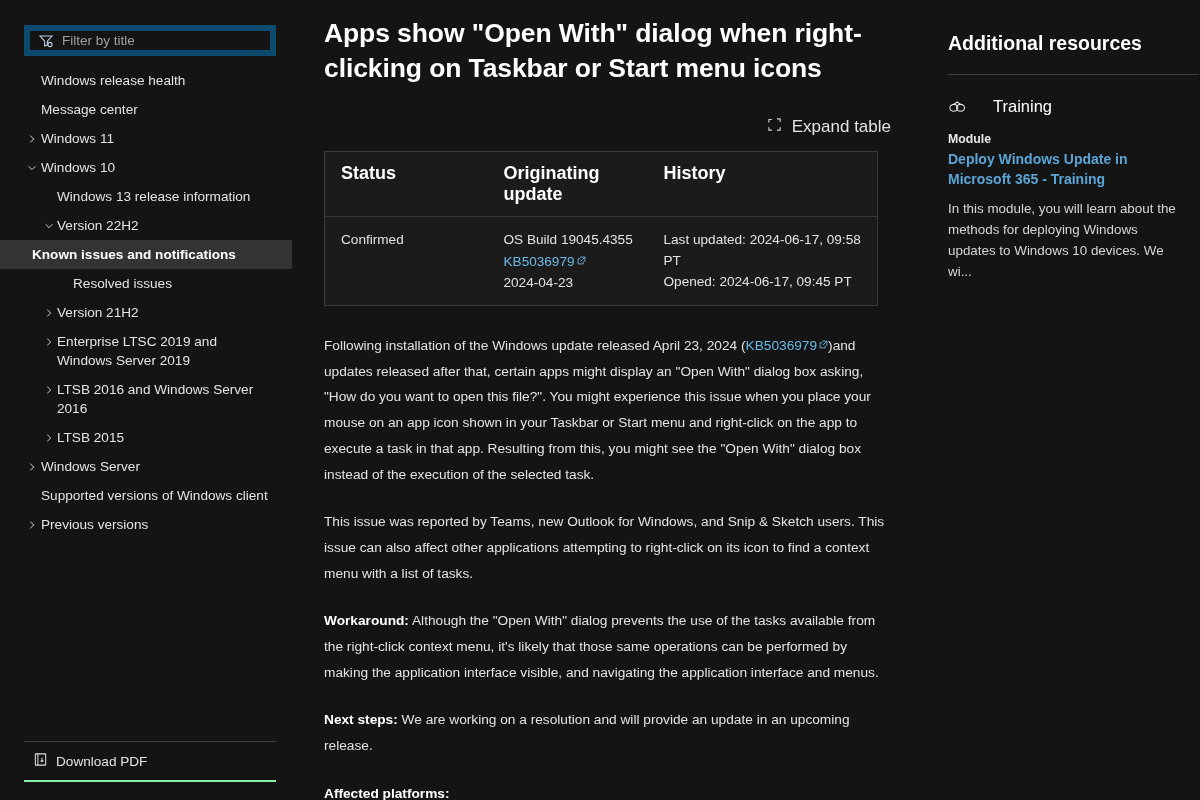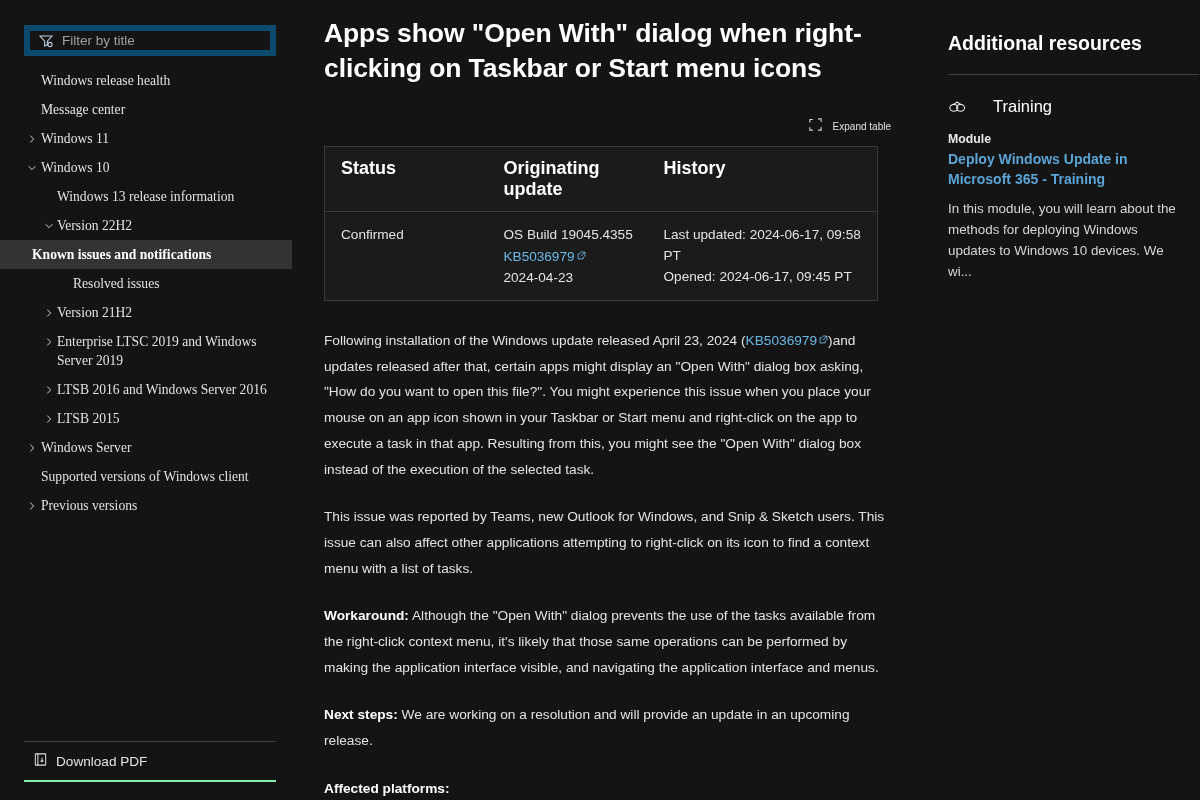--- a/index.html
+++ b/index.html
@@ -29,21 +29,21 @@
     padding: 0 8px;
   }
   .filter-icon { width: 16px; height: 16px; flex: 0 0 16px; margin-right: 8px; display:block; }
   .filter-input {
     flex: 1; background: transparent; border: none; outline: none;
     color: #e3e3e3; font-family: "Liberation Sans", sans-serif;
     font-size: 13.5px; line-height: 18px; padding: 0;
   }
   .filter-input::placeholder { color: #a0a0a0; opacity: 1; }
 
-  .nav { position: absolute; left: 0; top: 66px; width: 300px; font-family: Liberation Serif, serif; }
+  .nav { position: absolute; left: 0; top: 66px; width: 300px; }
   .nav-item {
     position: relative;
     display: flex; align-items: flex-start;
     min-height: 29px;
     font-size: 13.6px;
     line-height: 19px;
     color: #e3e3e3;
     cursor: pointer;
     padding: 5px 26px 5px 0;
   }
@@ -98,24 +98,24 @@
     font-weight: 600;
     color: #ffffff;
     letter-spacing: -0.1px;
     margin-bottom: 0;
   }
   .expand-row {
     display: flex; justify-content: flex-end; align-items: center;
     margin-top: 28px; margin-bottom: 11px;
   }
   .expand-btn {
-    display: inline-flex; align-items: flex-end; gap: 10px;
+    display: inline-flex; align-items: flex-start; gap: 10px;
     background: transparent; border: none; cursor: pointer;
     color: #e3e3e3; font-family: "Liberation Sans", sans-serif;
-    font-size: 10px; padding: 3px 1px;
+    font-size: 17px; padding: 3px 1px;
   }
   .expand-icon { width: 15px; height: 15px; display:block; }
 
   table.issue-table {
     width: 553px;
     border-collapse: collapse;
     border: 1px solid #3a3a3a;
     background: #1b1b1b;
     table-layout: fixed;
   }

